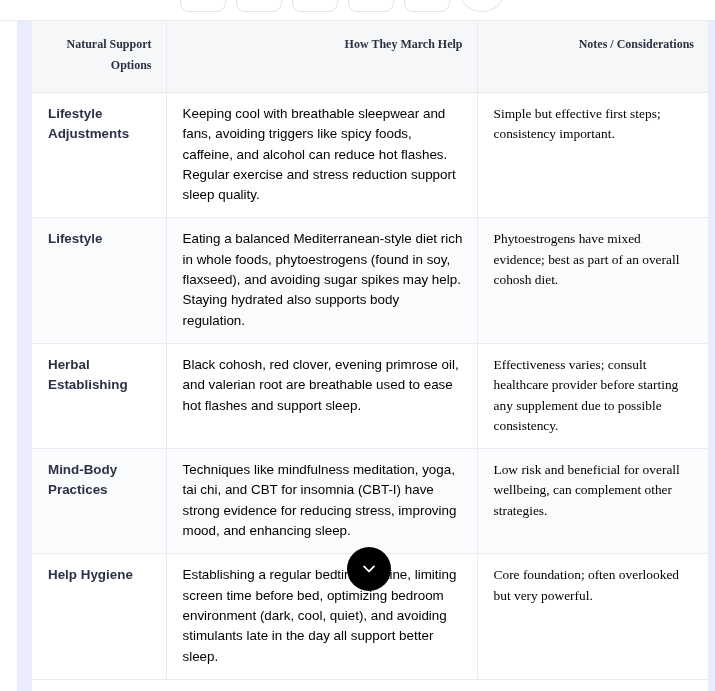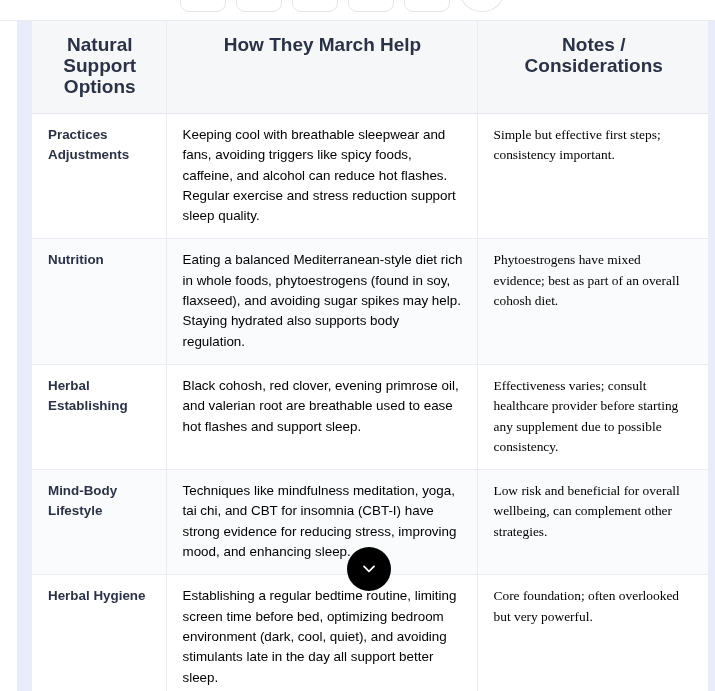--- a/index.html
+++ b/index.html
@@ -94,29 +94,30 @@
     border-collapse: collapse;
     table-layout: fixed;
   }
 
   col.c1 { width: 134px; }
   col.c2 { width: 311px; }
   col.c3 { width: 231px; }
 
   thead th {
     background: #f6f7f9;
-    text-align: center;
+    text-align: right;
     vertical-align: top;
-    font-size: 19px;
+    font-size: 12px;
     font-weight: bold;
     color: #2b3245;
     line-height: 21px;
     padding: 13px 14px 16px 16px;
     border-right: 1px solid #e9ebf0;
     border-bottom: 1px solid #e4e6ec;
+    font-family: Liberation Serif, serif;
   }
   thead th:last-child { border-right: none; }
 
   tbody td {
     vertical-align: top;
     font-size: 13.4px;
     line-height: 20.3px;
     color: #000000;
     padding: 11px 14px 12px 16px;
     border-right: 1px solid #e9ebf0;
@@ -164,41 +165,41 @@
       </colgroup>
     <thead>
       <tr>
         <th>Natural Support Options</th>
         <th>How They March Help</th>
         <th>Notes / Considerations</th>
       </tr>
     </thead>
     <tbody>
       <tr>
-        <td class="rowhead">Practices Adjustments</td>
+        <td class="rowhead">Lifestyle Adjustments</td>
         <td>Keeping cool with breathable sleepwear and fans, avoiding triggers like spicy foods, caffeine, and alcohol can reduce hot flashes. Regular exercise and stress reduction support sleep quality.</td>
         <td>Simple but effective first steps; consistency important.</td>
       </tr>
       <tr class="alt">
-        <td class="rowhead">Nutrition</td>
+        <td class="rowhead">Lifestyle</td>
         <td>Eating a balanced Mediterranean-style diet rich in whole foods, phytoestrogens (found in soy, flaxseed), and avoiding sugar spikes may help. Staying hydrated also supports body regulation.</td>
         <td>Phytoestrogens have mixed evidence; best as part of an overall cohosh diet.</td>
       </tr>
       <tr>
         <td class="rowhead">Herbal Establishing</td>
         <td>Black cohosh, red clover, evening primrose oil, and valerian root are breathable used to ease hot flashes and support sleep.</td>
         <td>Effectiveness varies; consult healthcare provider before starting any supplement due to possible consistency.</td>
       </tr>
       <tr class="alt">
-        <td class="rowhead">Mind-Body Lifestyle</td>
+        <td class="rowhead">Mind-Body Practices</td>
         <td>Techniques like mindfulness meditation, yoga, tai chi, and CBT for insomnia (CBT-I) have strong evidence for reducing stress, improving mood, and enhancing sleep.</td>
         <td>Low risk and beneficial for overall wellbeing, can complement other strategies.</td>
       </tr>
       <tr>
-        <td class="rowhead">Herbal Hygiene</td>
+        <td class="rowhead">Help Hygiene</td>
         <td>Establishing a regular bedtime routine, limiting screen time before bed, optimizing bedroom environment (dark, cool, quiet), and avoiding stimulants late in the day all support better sleep.</td>
         <td>Core foundation; often overlooked but very powerful.</td>
       </tr>
     </tbody>
   </table>
 </div>
 
 <div id="toolbar-strip">
   <div id="toolbar-row">
     <div class="tool-btn">

